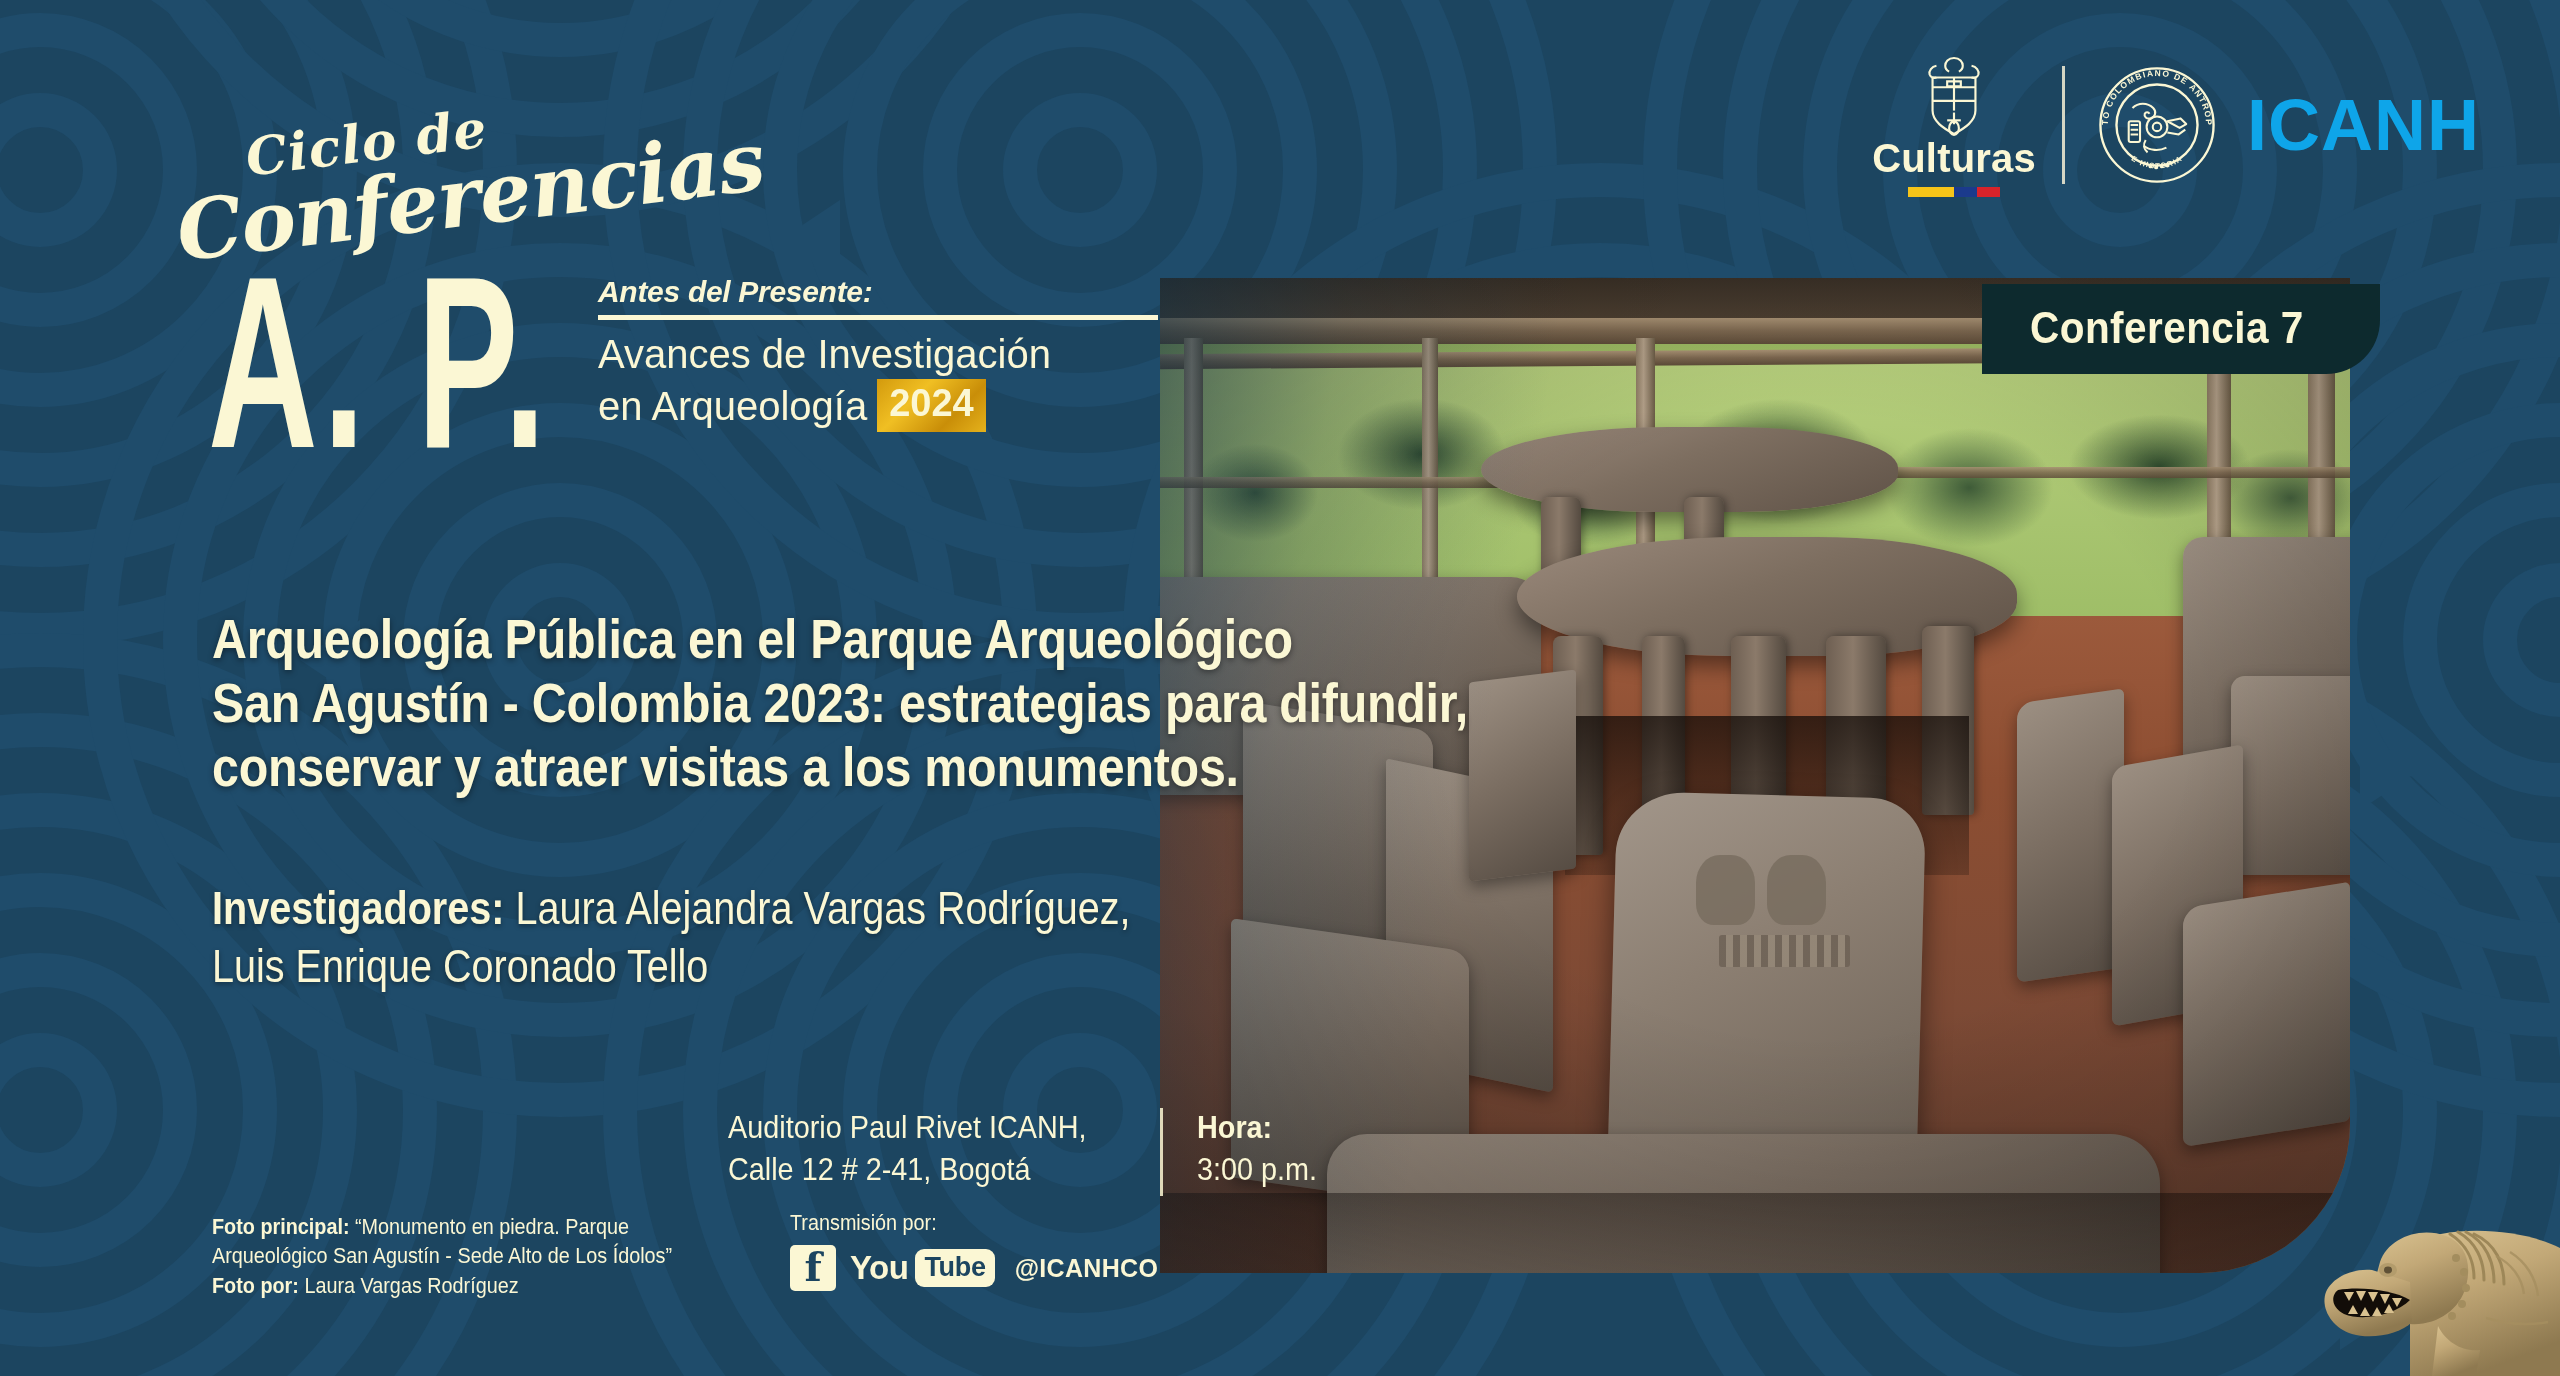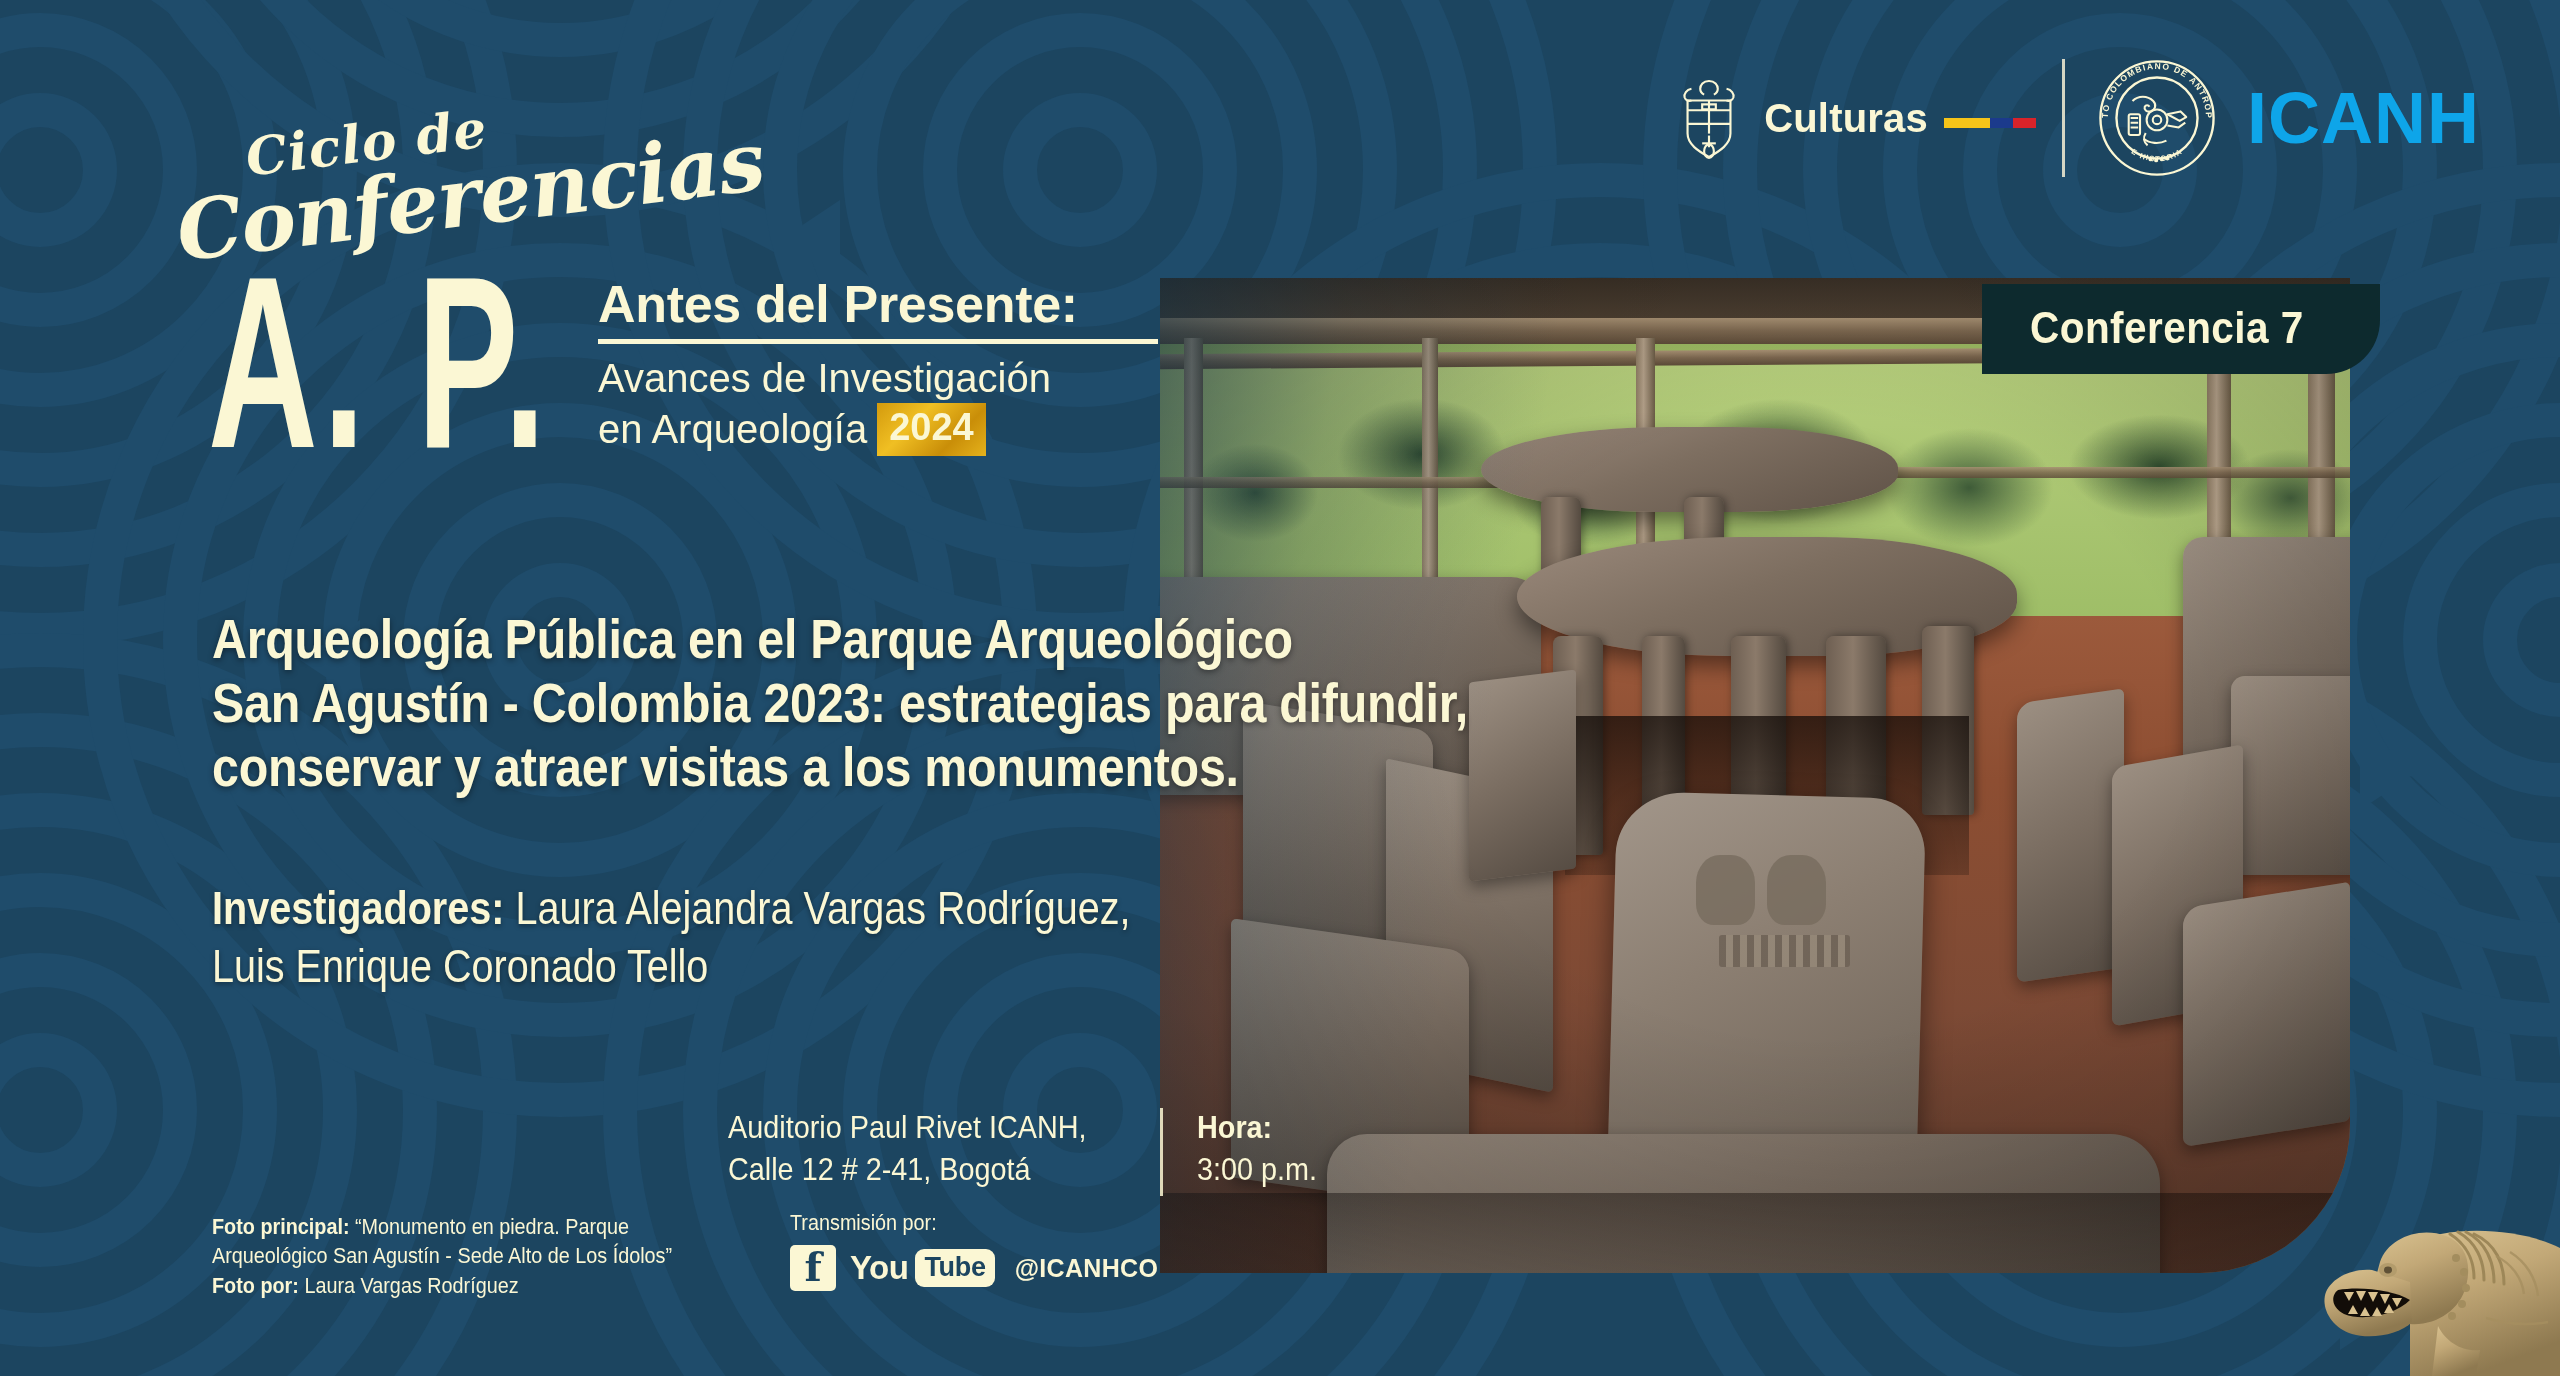--- a/index.html
+++ b/index.html
@@ -107,21 +107,21 @@
     position:absolute; inset:0;
     background:radial-gradient(ellipse at 55% 45%, rgba(0,0,0,0) 40%, rgba(0,0,0,.28) 100%);
     pointer-events:none;
   }
 
   
   #logos {
     position:absolute; right:80px; top:52px;
     display:flex; align-items:center; gap:26px; z-index:40;
   }
-  .culturas { display:flex; flex-direction:row; align-items:center; gap:16px; }
+  .culturas { display:flex; flex-direction:column; align-items:center; gap:0; }
   .coat { width:78px; height:86px; }
   .culturas-word { color:#fbf7d4; font-size:40px; font-weight:600; letter-spacing:.2px; line-height:1; }
   .flagbar { display:flex; width:92px; height:10px; margin-top:9px; }
   .flagbar i { display:block; height:100%; }
   .fl-y { flex:2; background:#f6c419; }
   .fl-b { flex:1; background:#1b3a8c; }
   .fl-r { flex:1; background:#d8232a; }
   .divider-v { width:3px; height:118px; background:#e9e6cf; opacity:.9; }
   .icanh-lock { display:flex; align-items:center; gap:24px; }
   .seal { width:132px; height:132px; }
@@ -165,22 +165,23 @@
     position:absolute; left:208px; top:262px;
     color:#fbf7d4;
     font-size:245px; font-weight:700; line-height:.82;
     letter-spacing:8px;
     transform:scaleX(.62); transform-origin:left top;
     font-family:"Liberation Sans", sans-serif;
   }
 
   #subtitle-block { position:absolute; left:598px; top:276px; width:580px; }
   .sub-line1 {
-    color:#fbf7d4; font-size:52px; font-weight:700; letter-spacing:-.3px;
+    color:#fbf7d4; font-size:30px; font-weight:700; letter-spacing:-.3px;
     line-height:1.08;
+    font-style:italic;
   }
   .sub-rule { height:5px; background:#fbf7d4; margin:7px 0 9px 0; width:560px; }
   .sub-line2, .sub-line3 {
     color:#fbf7d4; font-size:40px; font-weight:400; line-height:1.25;
   }
   .sub-line3 { display:flex; align-items:center; gap:0; }
   .year-chip {
     display:inline-block;
     background:linear-gradient(135deg,#d39a0d 0%,#f0bf23 35%,#c98e08 70%,#e5b21c 100%);
     color:#fbf7d4; font-weight:700; font-size:38px;

